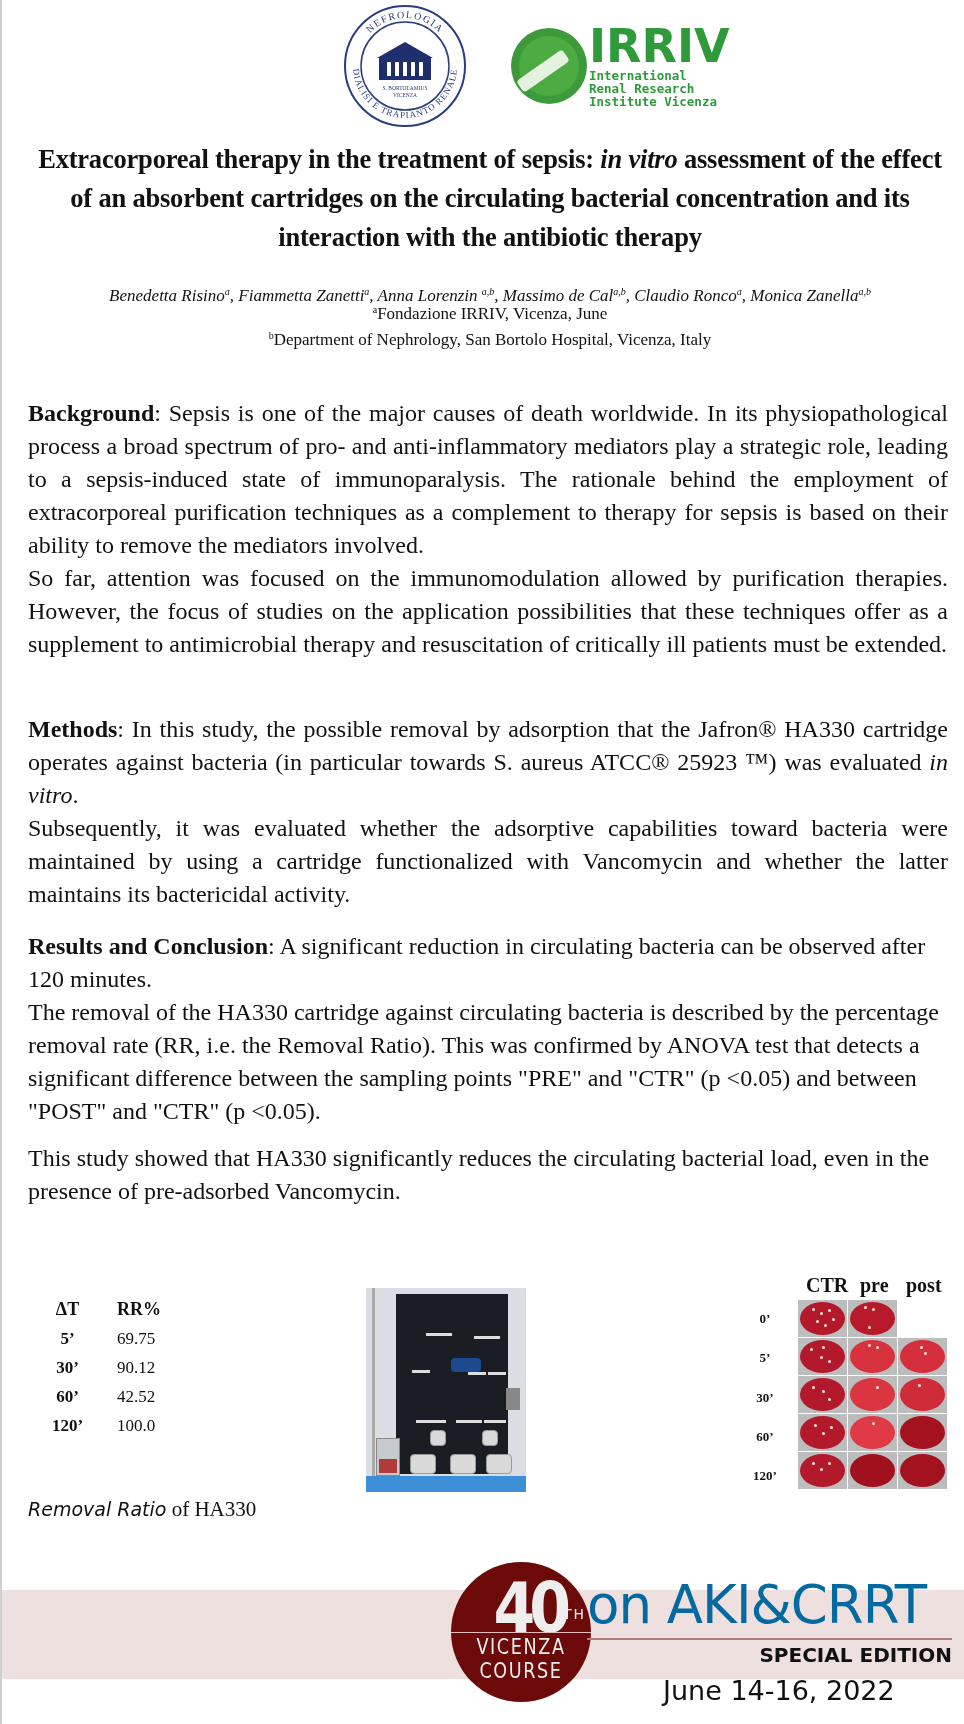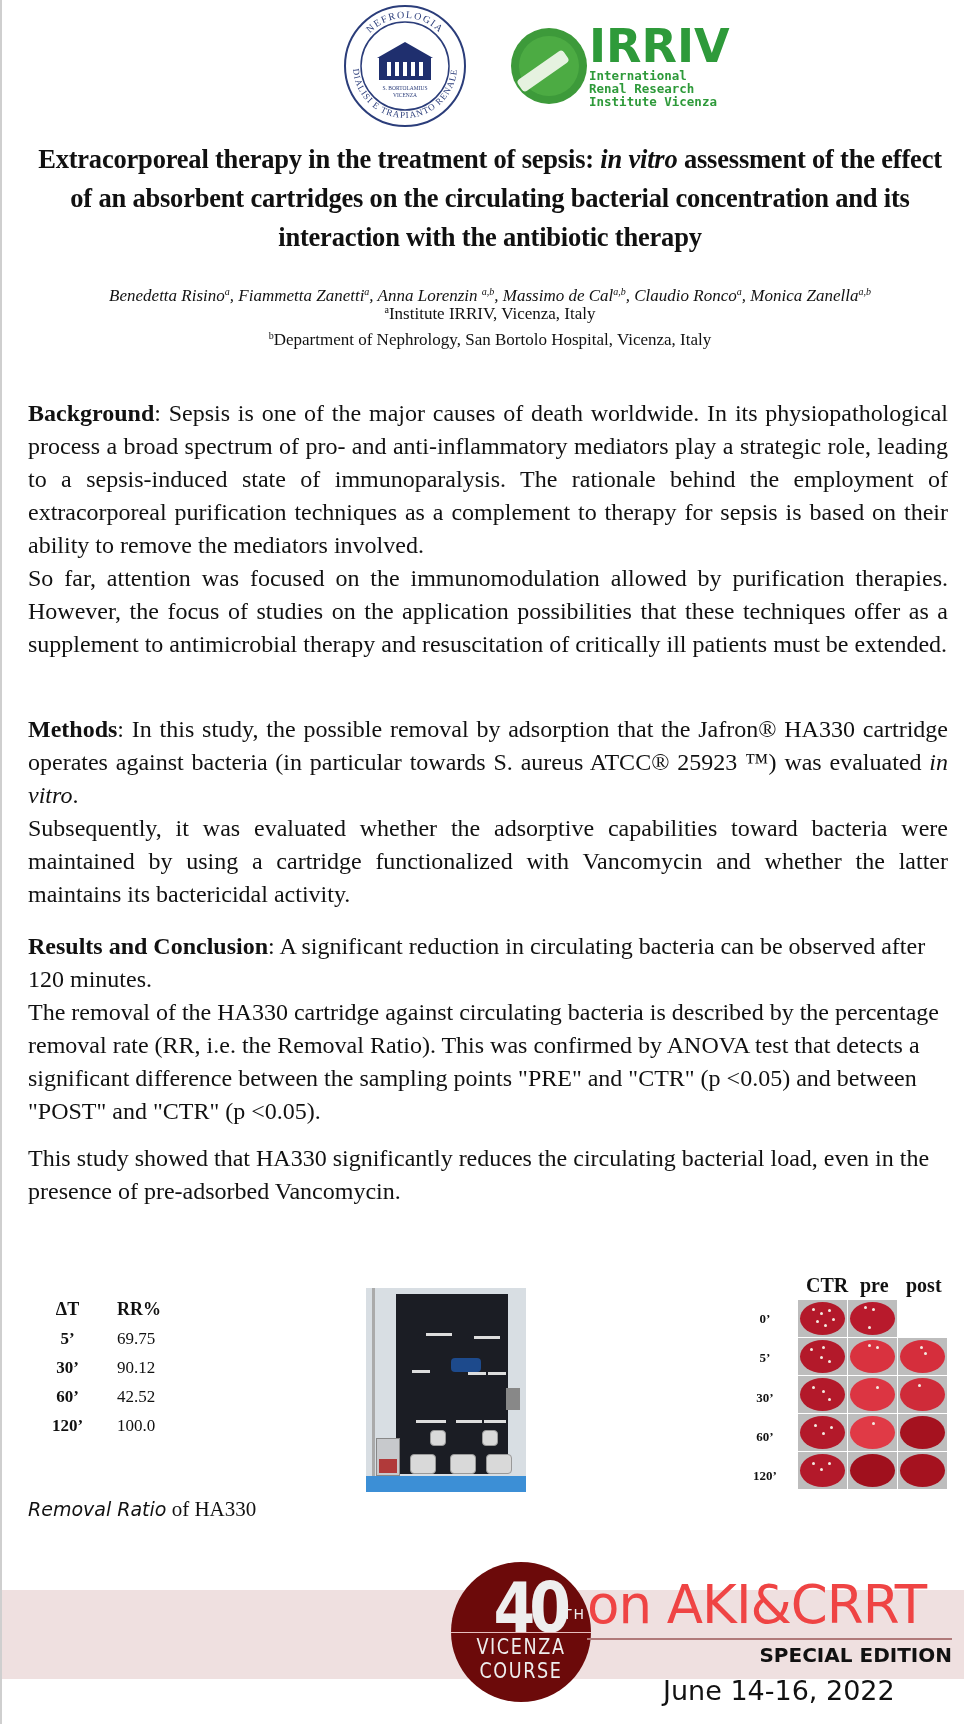--- a/index.html
+++ b/index.html
@@ -82,21 +82,21 @@
     transform: scaleY(1.15); transform-origin: top;
   }
   .course-th { position: absolute; left: 112px; top: 44px; color: #eee; font-family: "DejaVu Sans", sans-serif; font-size: 14px; letter-spacing: 2px; }
   .course-line { position: absolute; left: 0; top: 70px; width: 140px; height: 1px; background: #e7bdbd; }
   .course-city, .course-word {
     position: absolute; left: 0; width: 140px; text-align: center; color: #eee;
     font-family: "DejaVu Sans", sans-serif; font-size: 22px; letter-spacing: 2px; transform: scaleX(0.8);
   }
   .course-city { top: 72px; }
   .course-word { top: 96px; }
-  .event-title { position: absolute; left: 587px; top: 1574px; font-family: "DejaVu Sans", sans-serif; font-size: 53px; letter-spacing: -1px; color: #ef4444; }
+  .event-title { position: absolute; left: 587px; top: 1574px; font-family: "DejaVu Sans", sans-serif; font-size: 53px; letter-spacing: -1px; color: #0369a1; }
   .event-rule { position: absolute; left: 587px; top: 1638px; width: 365px; height: 2px; background: #b07a7a; }
   .event-edition { position: absolute; right: 12px; top: 1643px; font-family: "DejaVu Sans", sans-serif; font-weight: bold; font-size: 20px; color: #111; }
   .event-date { position: absolute; left: 663px; top: 1675px; font-family: "DejaVu Sans", sans-serif; font-size: 27px; color: #111; }
 </style>
 </head>
 <body>
 
 <div class="left-rule"></div>
 
 <svg class="logo-nefro" viewBox="0 0 124 124">
@@ -138,21 +138,21 @@
 <div class="title"><span>Extracorporeal therapy in the treatment of sepsis: </span><i>in vitro</i><span> assessment of the effect of an absorbent cartridges on the circulating bacterial concentration and its interaction with the antibiotic therapy</span></div>
 
 <div class="authors">
   <span>Benedetta Risino</span><sup>a</sup>,
   <span>Fiammetta Zanetti</span><sup>a</sup>,
   <span>Anna Lorenzin </span><sup>a,b</sup>,
   <span>Massimo de Cal</span><sup>a,b</sup>,
   <span>Claudio Ronco</span><sup>a</sup>,
   <span>Monica Zanella</span><sup>a,b</sup>
 </div>
-<div class="affil a"><sup>a</sup><span>Institute IRRIV, Vicenza, Italy</span></div>
+<div class="affil a"><sup>a</sup><span>Fondazione IRRIV, Vicenza, June</span></div>
 <div class="affil b"><sup>b</sup><span>Department of Nephrology, San Bortolo Hospital, Vicenza, Italy</span></div>
 
 <div class="para" style="top:397px;"><b>Background</b><span>: Sepsis is one of the major causes of death worldwide.  In its physiopathological process a broad spectrum of pro- and anti-inflammatory mediators play a strategic role, leading to a sepsis-induced state of immunoparalysis. The rationale behind the employment of extracorporeal purification techniques as a complement to therapy for sepsis is based on their ability to remove the mediators involved.</span></div>
 <div class="para" style="top:562px;">So far, attention was focused on the immunomodulation allowed by purification therapies. However, the focus of studies on the application possibilities that these techniques offer as a supplement to antimicrobial therapy and resuscitation of critically ill patients must be extended.</div>
 
 <div class="para" style="top:713px;"><b>Methods</b><span>: In this study, the possible removal by adsorption that the Jafron® HA330 cartridge operates against bacteria (in particular towards S. aureus ATCC® 25923 ™) was evaluated </span><i>in vitro</i><span>.</span></div>
 <div class="para" style="top:812px;">Subsequently, it was evaluated whether the adsorptive capabilities toward bacteria were maintained by using a cartridge functionalized with Vancomycin and whether the latter maintains its bactericidal activity.</div>
 
 <div class="para left" style="top:930px;"><b>Results and Conclusion</b><span>: A significant reduction in circulating bacteria can be observed after 120 minutes.</span></div>
 <div class="para left" style="top:996px;">The removal of the HA330 cartridge against circulating bacteria is described by the percentage removal rate (RR, i.e. the Removal Ratio). This was confirmed by ANOVA test that detects a significant difference between the sampling points "PRE" and "CTR" (p &lt;0.05) and between "POST" and "CTR" (p &lt;0.05).</div>

